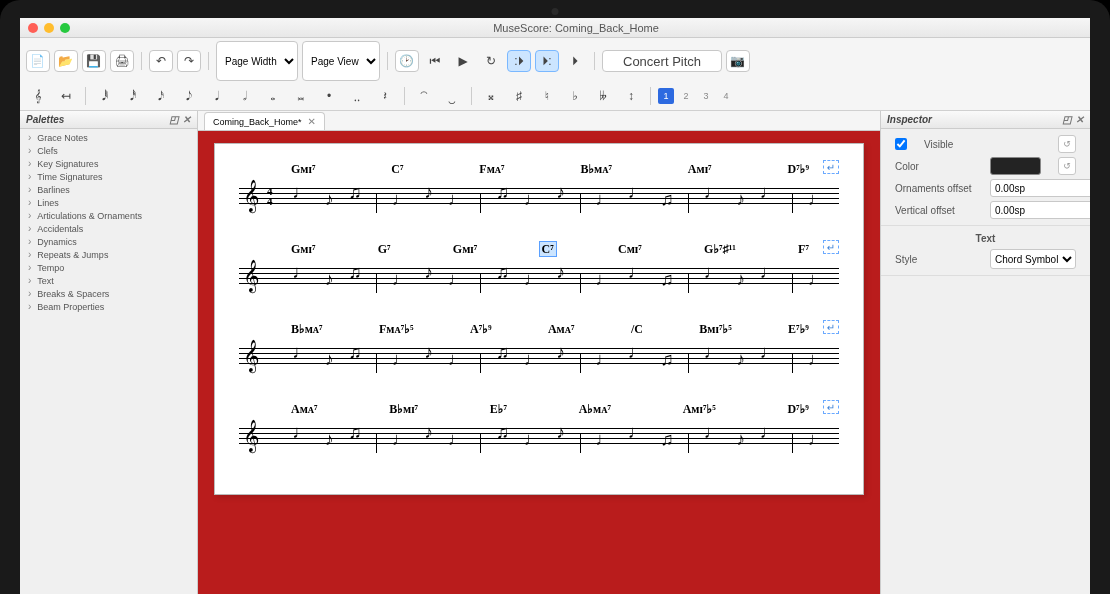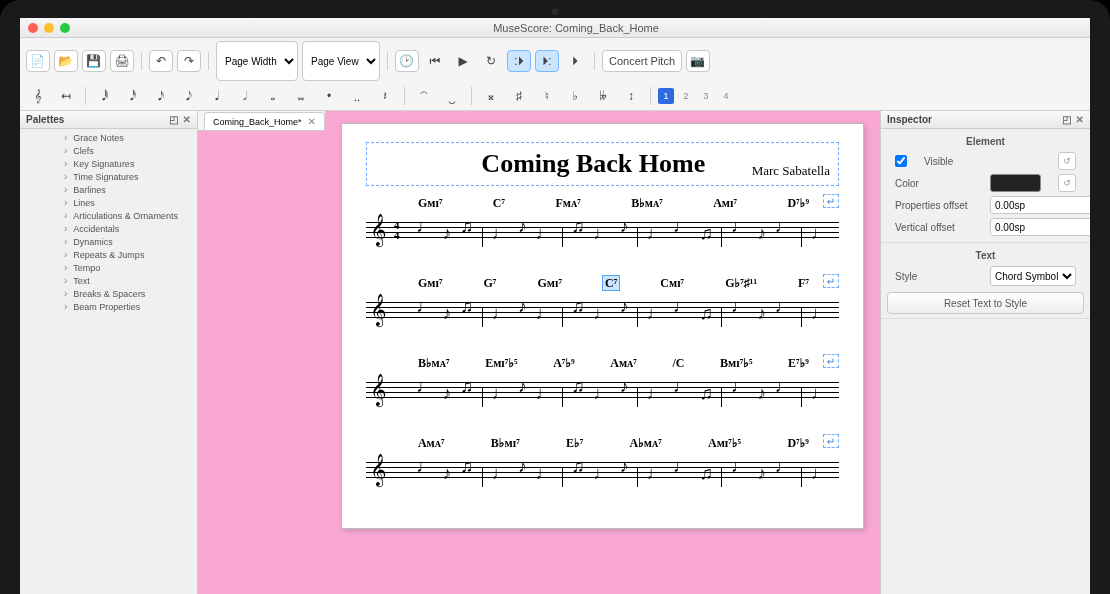--- a/index.html
+++ b/index.html
@@ -26,29 +26,29 @@
 .tsep { width: 1px; height: 18px; background: #ccc; margin: 0 3px; }
 .tselect { height: 40px; font-size: 10px; border: 1px solid #c8c8c8; border-radius: 4px; padding: 0 4px; background: #fff; }
 .voice-num { width: 16px; height: 16px; display: inline-flex; align-items: center; justify-content: center; font-size: 9px; border-radius: 2px; color: #888; cursor: pointer; }
 .voice-num.active { background: #2d6ae0; color: #fff; }
 
 
 .main { flex: 1; display: flex; overflow: hidden; }
 
 
 .palettes { width: 178px; background: #f0f0f0; border-right: 1px solid #ccc; display: flex; flex-direction: column; }
-.panel-header { height: 18px; background: linear-gradient(#fafafa,#e8e8e8); border-bottom: 1px solid #ccc; display: flex; align-items: center; padding: 0 6px; font-size: 10px; font-weight: bold; color: #444; }
+.panel-header { height: 18px; background: linear-gradient(#fafafa,#e8e8e8); border-bottom: 1px solid #ccc; display: flex; align-items: center; padding: 0 6px; font-size: 10px; font-weight: bold; color: #444; font-style: italic; }
 .panel-header .spacer { flex: 1; }
 .panel-header .ctrl { font-size: 10px; color: #777; cursor: pointer; margin-left: 4px; }
-.palette-list { padding: 2px 0; overflow-y: auto; margin-left: 36px; }
+.palette-list { padding: 2px 0; overflow-y: auto; }
 .palette-item { display: flex; align-items: center; padding: 1px 8px; font-size: 9px; color: #555; cursor: pointer; }
 .palette-item::before { content: "›"; margin-right: 6px; color: #888; font-size: 10px; }
 
 
-.center { flex: 1; display: flex; background: #f9a8d4; }
+.center { flex: 1; display: flex; flex-direction: column; background: #b91c1c; }
 .tabs { height: 20px; background: #f5f5f5; border-bottom: 1px solid #ccc; display: flex; align-items: flex-end; padding-left: 6px; }
 .tab { height: 18px; background: #fff; border: 1px solid #ccc; border-bottom: none; border-radius: 4px 4px 0 0; padding: 0 8px; font-size: 9px; display: flex; align-items: center; gap: 6px; }
 .tab .x { color: #888; cursor: pointer; font-size: 10px; }
 .score-area { flex: 1; padding: 12px 16px; overflow: auto; }
 .page { background: #fff; border: 1px solid #bbb; box-shadow: 2px 2px 6px rgba(0,0,0,0.15); padding: 18px 24px 12px 24px; position: relative; }
 
 .title-box { border: 1px dashed #6aa9ff; padding: 6px 8px; margin-bottom: 10px; display: flex; align-items: flex-end; }
 .score-title { font-family: "Brush Script MT", cursive; font-size: 26px; font-weight: bold; flex: 1; text-align: center; }
 .composer { font-family: "Brush Script MT", cursive; font-size: 13px; }
 
@@ -109,21 +109,21 @@
         <select class="tselect"><option>Page View</option></select>
         <div class="tsep"></div>
         <div class="tbtn">🕑</div>
         <div class="tbtn flat">⏮</div>
         <div class="tbtn flat">▶</div>
         <div class="tbtn flat">↻</div>
         <div class="tbtn blue">:⏵</div>
         <div class="tbtn blue">⏵:</div>
         <div class="tbtn flat">⏵</div>
         <div class="tsep"></div>
-        <div class="tbtn" style="width:auto;padding:0 6px;font-size:11px">Concert Pitch</div>
+        <div class="tbtn" style="width:auto;padding:0 20px;font-size:13px">Concert Pitch</div>
         <div class="tbtn">📷</div>
       </div>
       <div class="toolbar-row">
         <div class="tbtn flat">𝄞</div>
         <div class="tbtn flat">↤</div>
         <div class="tsep"></div>
         <div class="tbtn flat">𝅘𝅥𝅱</div>
         <div class="tbtn flat">𝅘𝅥𝅰</div>
         <div class="tbtn flat">𝅘𝅥𝅯</div>
         <div class="tbtn flat">𝅘𝅥𝅮</div>
@@ -181,25 +181,20 @@
 
       <div class="center">
         <div class="tabs">
           <div class="tab">
             <span>Coming_Back_Home*</span>
             <span class="x">✕</span>
           </div>
         </div>
         <div class="score-area">
           <div class="page">
-            <div class="title-box">
-              <span style="width:60px"></span>
-              <span class="score-title">Coming Back Home</span>
-              <span class="composer">Marc Sabatella</span>
-            </div>
             <div id="systems">
                 <div class="system">
                   <div class="chord-row">
                     <span class="chord">Gᴍɪ⁷</span>
                     <span class="chord">C⁷</span>
                     <span class="chord">Fᴍᴀ⁷</span>
                     <span class="chord">B♭ᴍᴀ⁷</span>
                     <span class="chord">Aᴍɪ⁷</span>
                     <span class="chord">D⁷♭⁹</span>
                   </div>
@@ -268,21 +263,21 @@
                       <span class="note" style="transform: translateY(1px);">♪</span>
                       <span class="note" style="transform: translateY(-6px);">♩</span>
                       <div class="barline"></div>
                       <span class="note" style="transform: translateY(1px);">♩</span>
                     </div>
                   </div>
                 </div>
                 <div class="system">
                   <div class="chord-row">
                     <span class="chord">B♭ᴍᴀ⁷</span>
-                    <span class="chord">Eᴍɪ⁷♭⁵</span>
+                    <span class="chord">Fᴍᴀ⁷♭⁵</span>
                     <span class="chord">A⁷♭⁹</span>
                     <span class="chord">Aᴍᴀ⁷</span>
                     <span class="chord">/C</span>
                     <span class="chord">Bᴍɪ⁷♭⁵</span>
                     <span class="chord">E⁷♭⁹</span>
                   </div>
                   <div class="sys-end">↵</div>
                   <div class="staff">
                     <div class="staff-lines"></div>
                     <div class="clef">𝄞</div>
@@ -355,49 +350,47 @@
       </div>
 
       <div class="inspector">
         <div class="panel-header">
           <span>Inspector</span>
           <span class="spacer"></span>
           <span class="ctrl">◰</span>
           <span class="ctrl">✕</span>
         </div>
         <div class="insp-section">
-          <div class="insp-section-title">Element</div>
           <div class="insp-row">
             <input type="checkbox" class="chk" checked="" style="">
             <label>Visible</label>
             <span class="spacer" style="flex:1"></span>
             <span class="reset-btn">↺</span>
           </div>
           <div class="insp-row">
             <label>Color</label>
             <div class="color-swatch"></div>
             <span class="reset-btn">↺</span>
           </div>
           <div class="insp-row">
-            <label>Properties offset</label>
+            <label>Ornaments offset</label>
             <input type="text" value="0.00sp" style="">
 
           </div>
           <div class="insp-row">
             <label>Vertical offset</label>
             <input type="text" value="0.00sp" style="">
 
           </div>
         </div>
         <div class="insp-section">
           <div class="insp-section-title">Text</div>
           <div class="insp-row">
             <label>Style</label>
             <select class="insp-select"><option>Chord Symbol</option></select>
             <span class="reset-btn">↺</span>
           </div>
-          <button class="reset-text-btn">Reset Text to Style</button>
         </div>
       </div>
     </div>
 
   </div>
 </div>
 
 </body></html>

